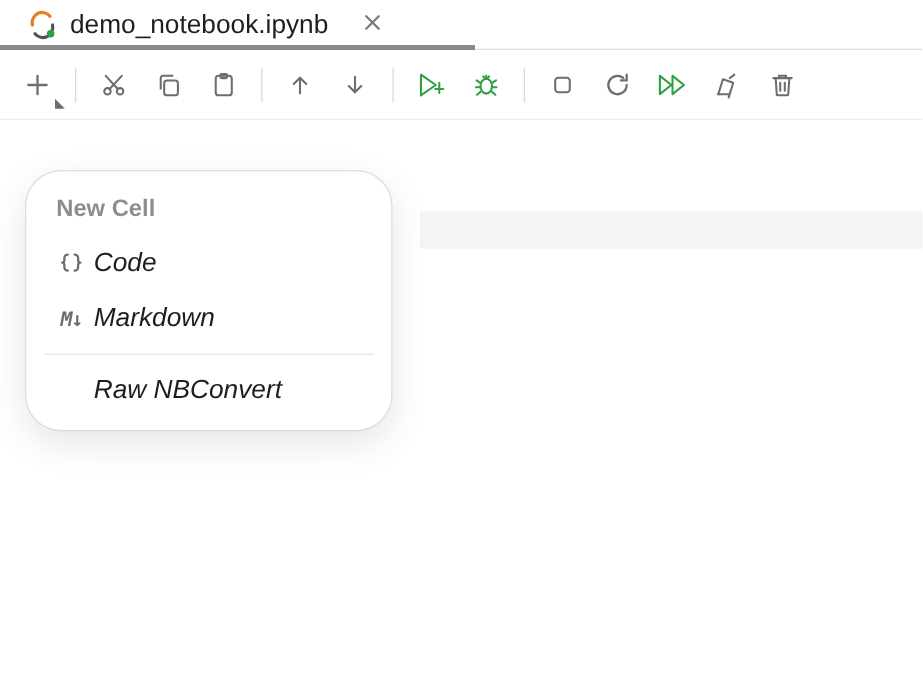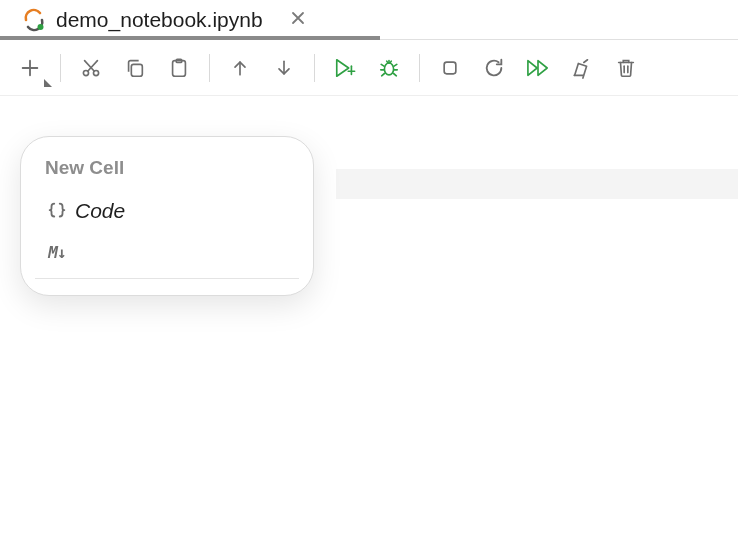--- a/index.html
+++ b/index.html
@@ -301,19 +301,24 @@
         <path d="M15 4 a3 3 0 0 1 3 3 v2 a2 2 0 0 0 2 2 a2 2 0 0 0 -2 2 v2 a3 3 0 0 1 -3 3"></path>
       </svg>
     </span>
     <span>Code</span>
   </div>
 
   <div class="menu-item">
     <span class="mi-icon">
       <span class="md-badge">M↓</span>
     </span>
+    <span>Markdown</span>
   </div>
 
 
 
   <div class="menu-sep"></div>
 
+  <div class="menu-item">
+    <span class="mi-icon"></span>
+    <span>Raw NBConvert</span>
+  </div>
 </div>
 
 </body></html>

